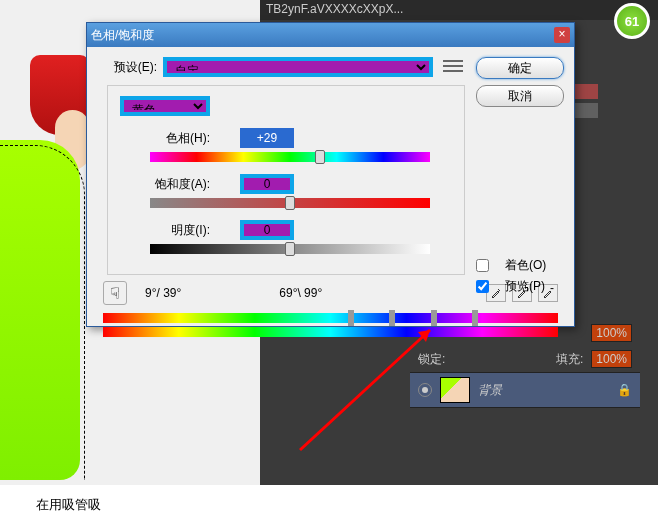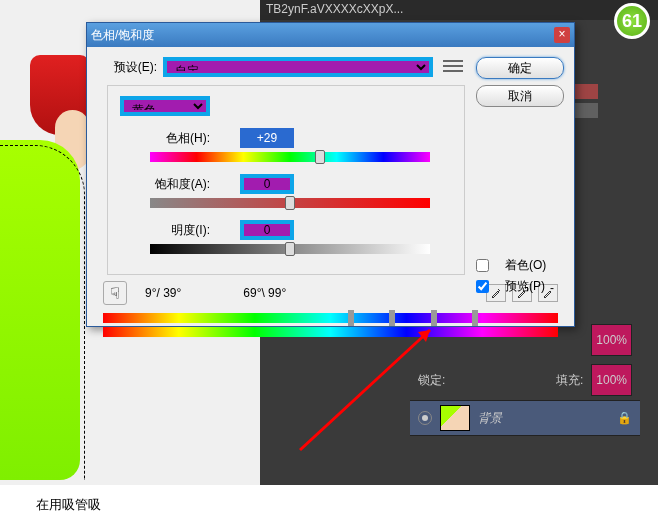--- a/index.html
+++ b/index.html
@@ -4,21 +4,21 @@
 <style>
 *{box-sizing:border-box;margin:0;padding:0;font-family:"Microsoft YaHei",Arial,sans-serif;font-size:12px}
 body{width:658px;height:519px;background:#fff;position:relative;overflow:hidden}
 .bg-photo{position:absolute;left:0;top:0;width:260px;height:485px;background:#f0f0f0}
 .person{position:absolute;left:0;top:140px;width:80px;height:340px;background:linear-gradient(180deg,#a8ff00 0%,#7fef00 100%);border-radius:0 40px 20px 0}
 .cup{position:absolute;left:30px;top:55px;width:60px;height:80px;background:linear-gradient(180deg,#e02020 0%,#b01010 100%);border-radius:10px 10px 30px 30px}
 .arm{position:absolute;left:55px;top:110px;width:35px;height:60px;background:#f5d5b5;border-radius:20px}
 .selection{position:absolute;left:0;top:145px;width:85px;height:335px;border:1px dashed #000;border-left:none;border-bottom:none;border-radius:0 50px 0 0}
 .dark-panel{position:absolute;left:260px;top:0;width:398px;height:485px;background:#3a3a3a}
 .tab-bar{position:absolute;left:260px;top:0;width:398px;height:20px;background:#2a2a2a;color:#ccc;padding:2px 6px;font-size:11px}
-.badge{position:absolute;right:8px;top:3px;width:36px;height:36px;border-radius:50%;background:radial-gradient(circle,#8de03e,#5ab018);color:#fff;display:flex;align-items:center;justify-content:center;font-size:18px;font-weight:bold;border:3px solid #fff;z-index:5}
+.badge{position:absolute;right:8px;top:3px;width:36px;height:36px;border-radius:50%;background:radial-gradient(circle,#8de03e,#5ab018);color:#fff;display:flex;align-items:center;justify-content:center;font-size:13px;font-weight:bold;border:3px solid #fff;z-index:5}
 .dialog{position:absolute;left:86px;top:22px;width:489px;height:305px;background:#f0f0f0;border:1px solid #2a5a9a;box-shadow:3px 3px 8px rgba(0,0,0,.4);z-index:10}
 .titlebar{height:24px;background:linear-gradient(180deg,#5aa0e0,#3a7ac0);color:#fff;padding:4px 4px;font-size:12px;display:flex;justify-content:space-between;align-items:flex-start}
 .titlebar .x{width:16px;height:16px;background:#d04040;color:#fff;text-align:center;line-height:14px;border-radius:2px;cursor:pointer}
 .content{padding:10px;position:relative;height:calc(100% - 24px)}
 .row{display:flex;align-items:center;margin-bottom:8px}
 .row label{width:60px;text-align:right;margin-right:6px}
 select,input[type=text]{border:4px solid #0ea5e9;padding:2px 4px;background:#a21caf;height:20px}
 .preset-sel{width:270px}
 .menu-icon{width:20px;height:14px;margin-left:10px;background:repeating-linear-gradient(180deg,#666 0,#666 2px,transparent 2px,transparent 5px)}
 .buttons{position:absolute;right:10px;top:10px;width:88px}
@@ -30,36 +30,36 @@
 .slider-row label{width:90px;text-align:right;margin-right:30px}
 .slider-row input[type=text]{width:54px;text-align:center}
 .slider-row input.hl{background:#2a6ad0;color:#fff;border:1px solid #2a6ad0}
 .slider-track{height:10px;margin:0 0 12px 30px;width:280px;position:relative}
 .hue-grad{background:linear-gradient(90deg,#f0f,#f00,#ff0,#0f0,#0ff,#00f,#f0f)}
 .sat-grad{background:linear-gradient(90deg,#888,#f00)}
 .lig-grad{background:linear-gradient(90deg,#000,#888,#fff)}
 .thumb{position:absolute;top:-2px;width:10px;height:14px;background:#ddd;border:1px solid #666;border-radius:2px}
 .bottom-row{display:flex;align-items:center;margin-top:6px;padding:0 6px}
 .hand{width:24px;height:24px;border:1px solid #aaa;border-radius:3px;margin-right:18px;display:flex;align-items:center;justify-content:center;font-size:16px}
-.angles{flex:1;display:flex;gap:62px}
+.angles{flex:1;display:flex;gap:98px}
 .droppers{display:flex;gap:6px;margin-left:10px}
 .dropper{width:20px;height:18px;border:1px solid #aaa;background:#eee;display:flex;align-items:center;justify-content:center}
 .dropper svg{width:12px;height:12px}
 .checks{position:absolute;right:10px;top:210px;width:88px}
 .checks label{display:flex;align-items:center;margin-bottom:4px;gap:16px}
 .spectrum{margin:8px 6px 0;height:24px;position:relative}
 .spec-bar{height:10px;background:linear-gradient(90deg,#f00,#ff0,#0f0,#0ff,#00f,#f0f,#f00);margin-bottom:4px;position:relative}
 .spec-marks{position:absolute;left:245px;top:-3px;width:130px;height:16px;display:flex;justify-content:space-between}
 .mark{width:6px;height:16px;background:#999}
 .arrow{position:absolute;left:280px;top:320px;width:180px;height:140px;z-index:15;pointer-events:none}
 .arrow line{stroke:#f00;stroke-width:3}
 .arrow polygon{fill:#f00}
 .layers{position:absolute;right:18px;top:320px;width:230px;height:160px;background:#3a3a3a;color:#ccc;font-size:11px}
 .layers .opts{padding:4px 8px;display:flex;gap:8px;align-items:center;font-size:10px}
-.layers .opts .pct{background:#be185d;padding:8px 4px;border:1px solid #222}
+.layers .opts .pct{background:#c2410c;padding:1px 4px;border:1px solid #222}
 .layer-row{display:flex;align-items:center;padding:4px 8px;background:#4a5a7a;border-top:1px solid #222;border-bottom:1px solid #222}
 .eye{width:14px;height:14px;border:1px solid #888;border-radius:50%;margin-right:8px;position:relative}
 .eye::after{content:"";position:absolute;left:3px;top:3px;width:6px;height:6px;background:#ccc;border-radius:50%}
 .thumb-img{width:30px;height:26px;background:linear-gradient(135deg,#a8ff00 40%,#f5d5b5 40%);border:1px solid #000;margin-right:8px}
 .lock{margin-left:auto;color:#aaa}
 .panel-strip{position:absolute;right:18px;top:80px;width:70px;height:150px;background:#3a3a3a}
 .swatch{width:24px;height:15px;margin:4px}
 .swatch.a{background:#9e4444}
 .swatch.b{background:#606060}
 .caption{position:absolute;left:36px;top:496px;font-size:13px;color:#000}

